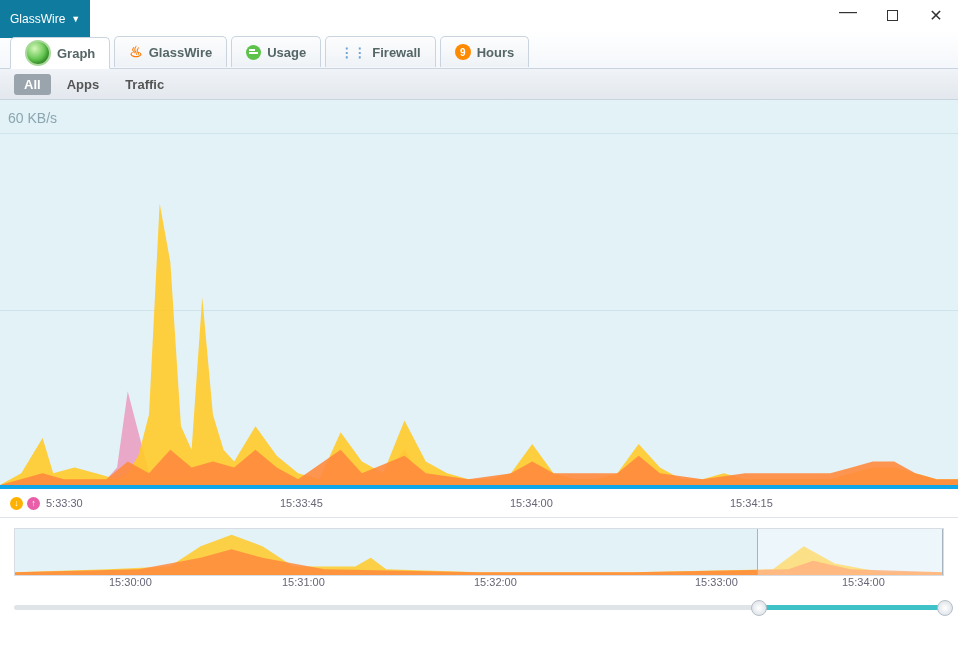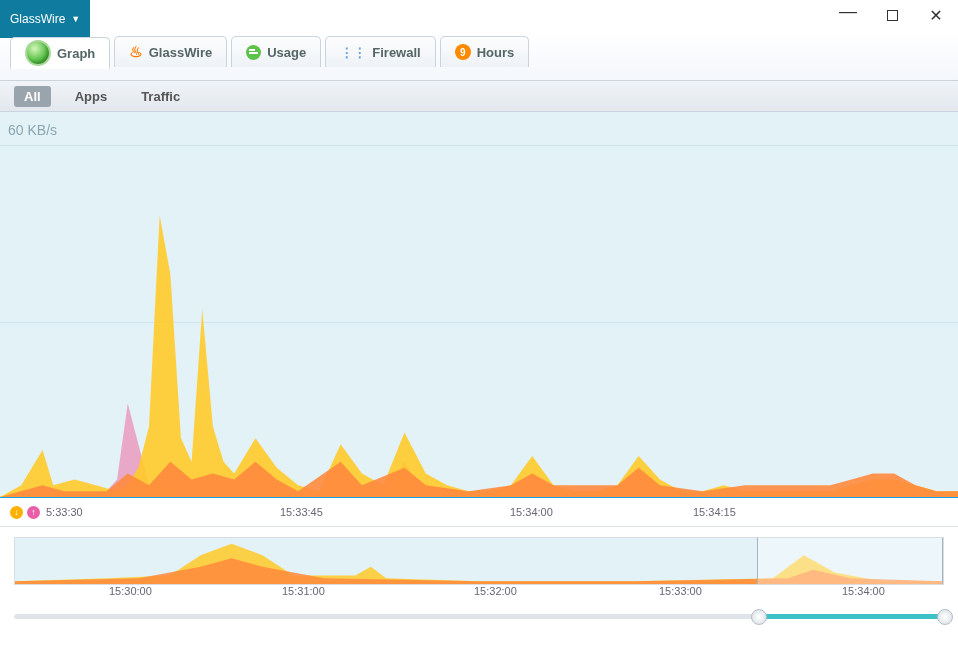--- a/index.html
+++ b/index.html
@@ -7,38 +7,38 @@
   
   .titlebar{height:30px;display:flex;justify-content:space-between;align-items:flex-start;}
   .app-dropdown{background:#0f7b9f;color:#fff;height:24px;padding:7px 10px;display:flex;align-items:center;gap:6px;font-size:12px;cursor:pointer;}
   .app-dropdown .chev{font-size:9px;}
   .wincontrols{display:flex;}
   .wincontrols div{width:44px;height:30px;display:flex;align-items:center;justify-content:center;cursor:pointer;font-family:sans-serif;}
   .wc-min{font-size:18px;position:relative;top:-4px;}
   .wc-max{border:1px solid #333;width:9px;height:9px;display:inline-block;}
   .wc-close{font-size:16px;}
   
-  .tabrow{display:flex;gap:4px;padding:6px 10px 12px 10px;border-bottom:1px solid #c9d4de;background:linear-gradient(#fff,#f4f7fb);}
+  .tabrow{display:flex;gap:4px;padding:6px 10px 0 10px;border-bottom:1px solid #c9d4de;background:linear-gradient(#fff,#f4f7fb);}
   .tab{display:flex;align-items:center;gap:6px;border:1px solid #c9d4de;border-bottom:none;border-radius:5px 5px 0 0;background:linear-gradient(#fdfdfe,#eef2f6);height:30px;padding:0 14px;cursor:pointer;font-weight:600;color:#566;}
   .tab.active{background:#fff;border-bottom:1px solid #fff;position:relative;top:1px;}
   .ic{width:16px;height:16px;border-radius:50%;display:inline-flex;align-items:center;justify-content:center;font-size:10px;color:#fff;}
   .ic-graph{width:22px;height:22px;border-radius:50%;background:radial-gradient(circle at 35% 30%,#d4f7b8,#5cc24a 55%,#2e8f23);box-shadow:inset -2px -2px 3px rgba(0,0,0,.2);border:2px solid #a8d99a;}
   .ic-fire{color:#ff7a00;font-size:15px;}
   .ic-usage{background:#5cc24a;width:15px;height:15px;border-radius:50%;position:relative;}
   .ic-usage:after{content:"";position:absolute;left:3px;top:7px;width:9px;height:2px;background:#fff;}
   .ic-usage:before{content:"";position:absolute;left:3px;top:4px;width:6px;height:2px;background:#fff;}
   .ic-net{color:#6aa3da;font-size:13px;font-weight:bold;}
   .ic-alerts{background:#ff8a00;}
   
   .subbar{height:30px;background:linear-gradient(#f0f3f7,#e3e8ee);border-bottom:1px solid #c9d4de;display:flex;align-items:center;justify-content:space-between;padding:0 14px;}
-  .filters,.timeranges{display:flex;gap:14px;}
+  .filters,.timeranges{display:flex;gap:6px;}
   .pill{padding:3px 10px;border-radius:3px;color:#555;font-weight:600;cursor:pointer;}
   .pill.active{background:#9aa4ad;color:#fff;}
   
-  .chartwrap{position:relative;height:385px;background:#e3f2f7;border-bottom:1px solid #0ea5e9;}
+  .chartwrap{position:relative;height:385px;background:#e3f2f7;border-bottom:4px solid #0ea5e9;}
   .ylabel{position:absolute;left:8px;top:10px;font-size:14px;color:#8aa6b0;}
   .gridline{position:absolute;left:0;right:0;border-top:1px solid #cfe3ea;}
   .chartsvg{position:absolute;left:0;bottom:0;width:100%;height:100%;}
   
   .axisrow{height:28px;background:#fff;border-bottom:1px solid #e0e4e9;display:flex;align-items:center;padding:0 10px;font-size:11px;color:#667;position:relative;}
   .badge-sm{width:13px;height:13px;border-radius:50%;display:inline-flex;align-items:center;justify-content:center;font-size:9px;color:#fff;margin-right:4px;}
   .b-down{background:#ffb100;}
   .b-up{background:#e85fa8;}
   .axlabel{position:absolute;}
   
@@ -115,36 +115,36 @@
         <path d="M 0 385 L 0 385 L 42.57777777777778 373.26666666666665 L 63.86666666666667 379.1333333333333 L 106.44444444444444 379.1333333333333 L 127.73333333333333 361.53333333333336 L 149.0222222222222 373.26666666666665 L 170.31111111111113 349.8 L 191.60000000000002 367.4 L 212.88888888888889 361.53333333333336 L 234.17777777777778 367.4 L 255.46666666666667 349.8 L 276.75555555555553 367.4 L 298.0444444444444 379.1333333333333 L 340.62222222222226 349.8 L 361.9111111111111 373.26666666666665 L 404.4888888888889 355.6666666666667 L 425.77777777777777 373.26666666666665 L 468.35555555555555 379.1333333333333 L 510.93333333333334 373.26666666666665 L 532.2222222222223 361.53333333333336 L 553.5111111111111 373.26666666666665 L 617.3777777777779 373.26666666666665 L 638.6666666666666 355.6666666666667 L 659.9555555555555 373.26666666666665 L 702.5333333333333 379.1333333333333 L 745.1111111111111 373.26666666666665 L 787.6888888888889 373.26666666666665 L 830.2666666666667 373.26666666666665 L 851.5555555555555 367.4 L 872.8444444444444 361.53333333333336 L 894.1333333333333 361.53333333333336 L 915.4222222222222 373.26666666666665 L 936.7111111111111 379.1333333333333 L 958 379.1333333333333 L 958 385 Z" fill="#ff8a3d" fill-opacity="0.9"></path>
       </svg>
   </div>
 
   <div class="axisrow">
     <span class="badge-sm b-down">↓</span>
     <span class="badge-sm b-up">↑</span>
     <span style="margin-left:2px;">5:33:30</span>
     <span class="axlabel" style="left:280px">15:33:45</span>
     <span class="axlabel" style="left:510px">15:34:00</span>
-    <span class="axlabel" style="left:693px">15:34:15</span>
+    <span class="axlabel" style="left:730px">15:34:15</span>
   </div>
 
   <div class="overview">
     <div class="ovchart">
       <svg id="ovchart" viewBox="0 0 928 46" preserveAspectRatio="none" style="width:100%;height:100%">
           <path d="M 0 46 L 0 43.125 L 92.80000000000001 40.25 L 154.66666666666666 37.375 L 185.60000000000002 17.25 L 216.53333333333333 5.75 L 247.46666666666667 17.25 L 278.4 37.375 L 340.26666666666665 37.375 L 355.73333333333335 28.75 L 371.20000000000005 40.25 L 464 43.125 L 618.6666666666666 43.125 L 757.8666666666667 40.25 L 788.8 17.25 L 819.7333333333333 34.5 L 866.1333333333333 43.125 L 928 43.125 L 928 46 Z" fill="#ffca28" fill-opacity="0.85"></path>
           <path d="M 0 46 L 0 43.125 L 123.73333333333333 40.25 L 185.60000000000002 28.75 L 216.53333333333333 20.125 L 247.46666666666667 28.75 L 309.3333333333333 40.25 L 464 43.125 L 618.6666666666666 43.125 L 773.3333333333334 40.25 L 798.08 31.625 L 835.2 40.25 L 928 43.125 L 928 46 Z" fill="#ff8a3d" fill-opacity="0.85"></path>
         </svg>
       <div class="ovwindow" id="ovwin" style="left: 80%; right: 0%;"></div>
     </div>
     <div class="ovaxis">
       <span class="axlabel" style="left:95px">15:30:00</span>
       <span class="axlabel" style="left:268px">15:31:00</span>
       <span class="axlabel" style="left:460px">15:32:00</span>
-      <span class="axlabel" style="left:645px">15:33:00</span>
+      <span class="axlabel" style="left:681px">15:33:00</span>
       <span class="axlabel" style="left:828px">15:34:00</span>
     </div>
     <div class="slider">
       <div class="slider-track"></div>
       <div class="slider-fill" id="sliderfill" style="left: 80%; right: 0%;"></div>
       <div class="slider-handle" id="h1" style="left: calc(80% - 7px);"></div>
       <div class="slider-handle" id="h2" style="left: calc(100% - 7px);"></div>
     </div>
   </div>
 

